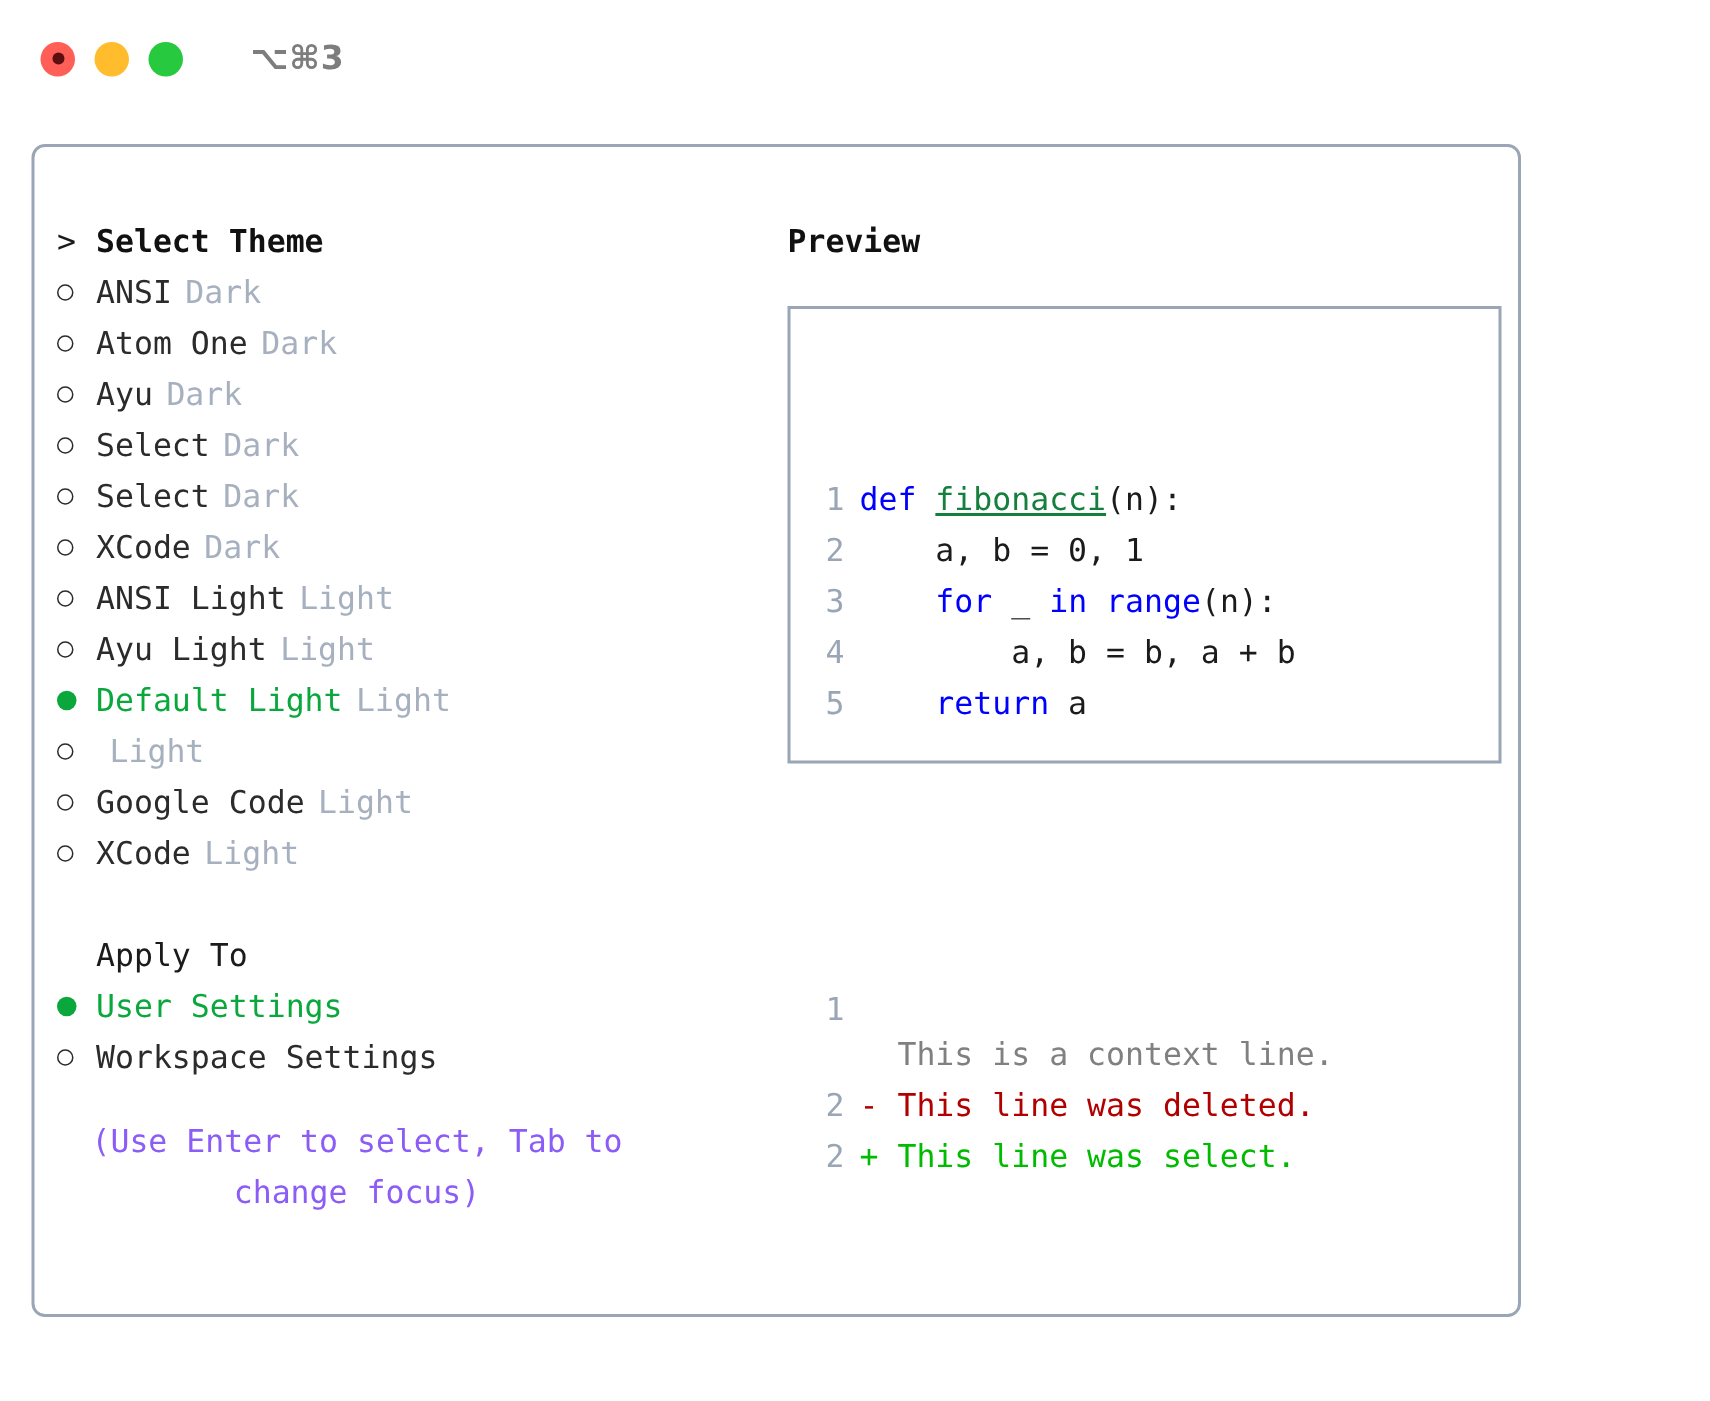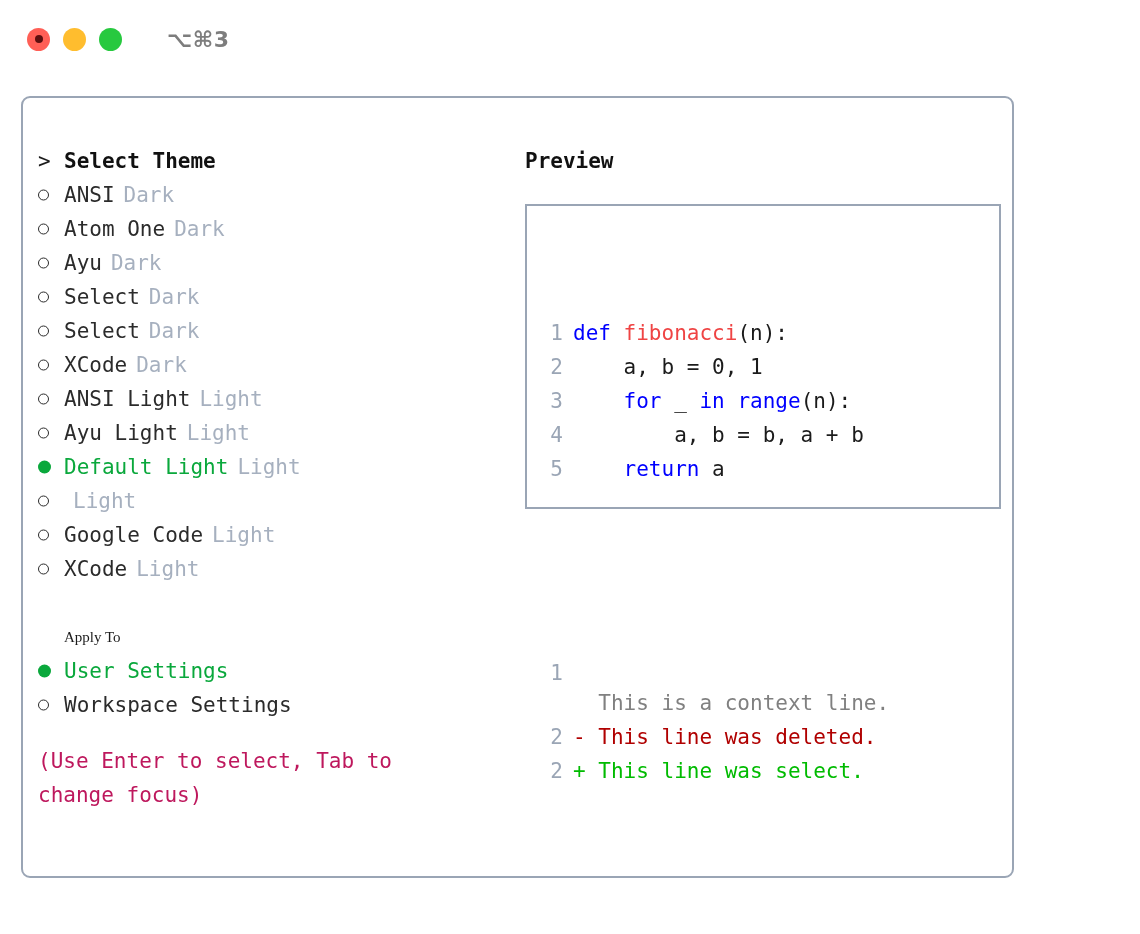--- a/index.html
+++ b/index.html
@@ -152,30 +152,30 @@
   }
   .item-badge {
     color: #a6b0bf;
     margin-left: 9px;
   }
   .spacer-row { height: 34px; }
 
   .group-label {
     padding-left: 26px;
     color: #1b1b1b;
-    font-size: 15px;
-    font-family: Liberation Serif, serif;
+    font-size: 21px;
   }
 
   .hint {
     margin-top: 22px;
-    color: #be185d;
+    color: #8b5cf6;
     font-size: 21px;
     line-height: 34px;
     width: 400px;
+    text-align: center;
   }
 
   
   .right-col {
     position: absolute;
     left: 502px;
     top: 46px;
     width: 500px;
   }
   .preview-title {
@@ -207,21 +207,21 @@
     width: 26px;
     text-align: right;
     color: #9aa5b5;
     flex: 0 0 26px;
   }
   .codetext {
     margin-left: 10px;
     white-space: pre;
   }
   .tok-kw   { color: #0000ff; }
-  .tok-fn   { color: #ef4444; }
+  .tok-fn   { color: #15803d; text-decoration: underline; }
   .tok-plain{ color: #1b1b1b; }
   .diff-ctx { color: #808080; margin-top: 30px; }
   .diff-del { color: #b00000; }
   .diff-add { color: #00bb00; }
   .blank-line { height: 34px; }
 </style>
 </head>
 <body>
 
 <div class="window">

